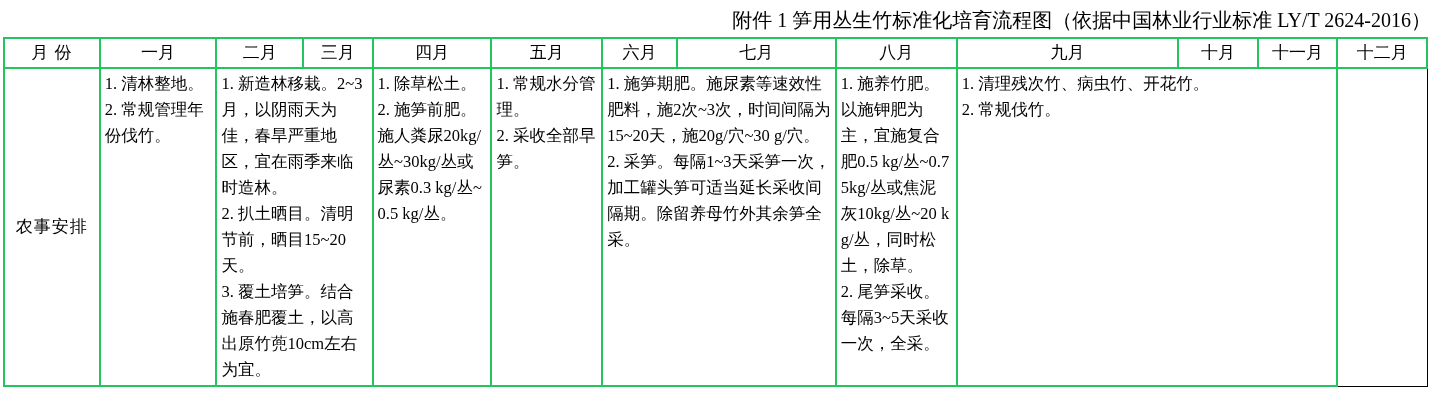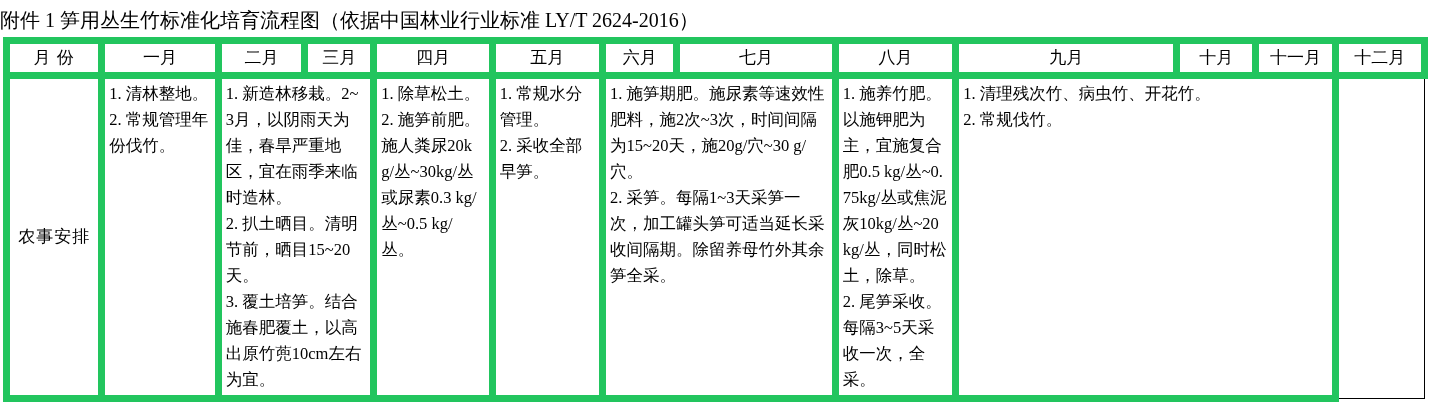--- a/index.html
+++ b/index.html
@@ -14,36 +14,36 @@
     color: #000000;
     overflow: hidden;
   }
   .page {
     width: 1431px;
     height: 416px;
     position: relative;
     box-sizing: border-box;
   }
   .doc-title {
-    text-align: left;
+    text-align: right;
     font-size: 20px;
     line-height: 34px;
     padding-top: 3px;
     font-family: "Liberation Serif", "DejaVu Serif", serif;
     white-space: nowrap;
   }
   table.sched {
     border-collapse: collapse;
     table-layout: fixed;
     width: 1425px;
     margin: 0 auto;
     border: 1px solid #000;
   }
   table.sched td {
-    border: 7px solid #22c55e;
+    border: 2px solid #22c55e;
     padding: 1px 3px;
     vertical-align: middle;
     text-align: center;
     font-size: 17px;
     line-height: 22px;
   }
   td.rowhead {
     font-size: 17px;
     letter-spacing: 1px;
   }

